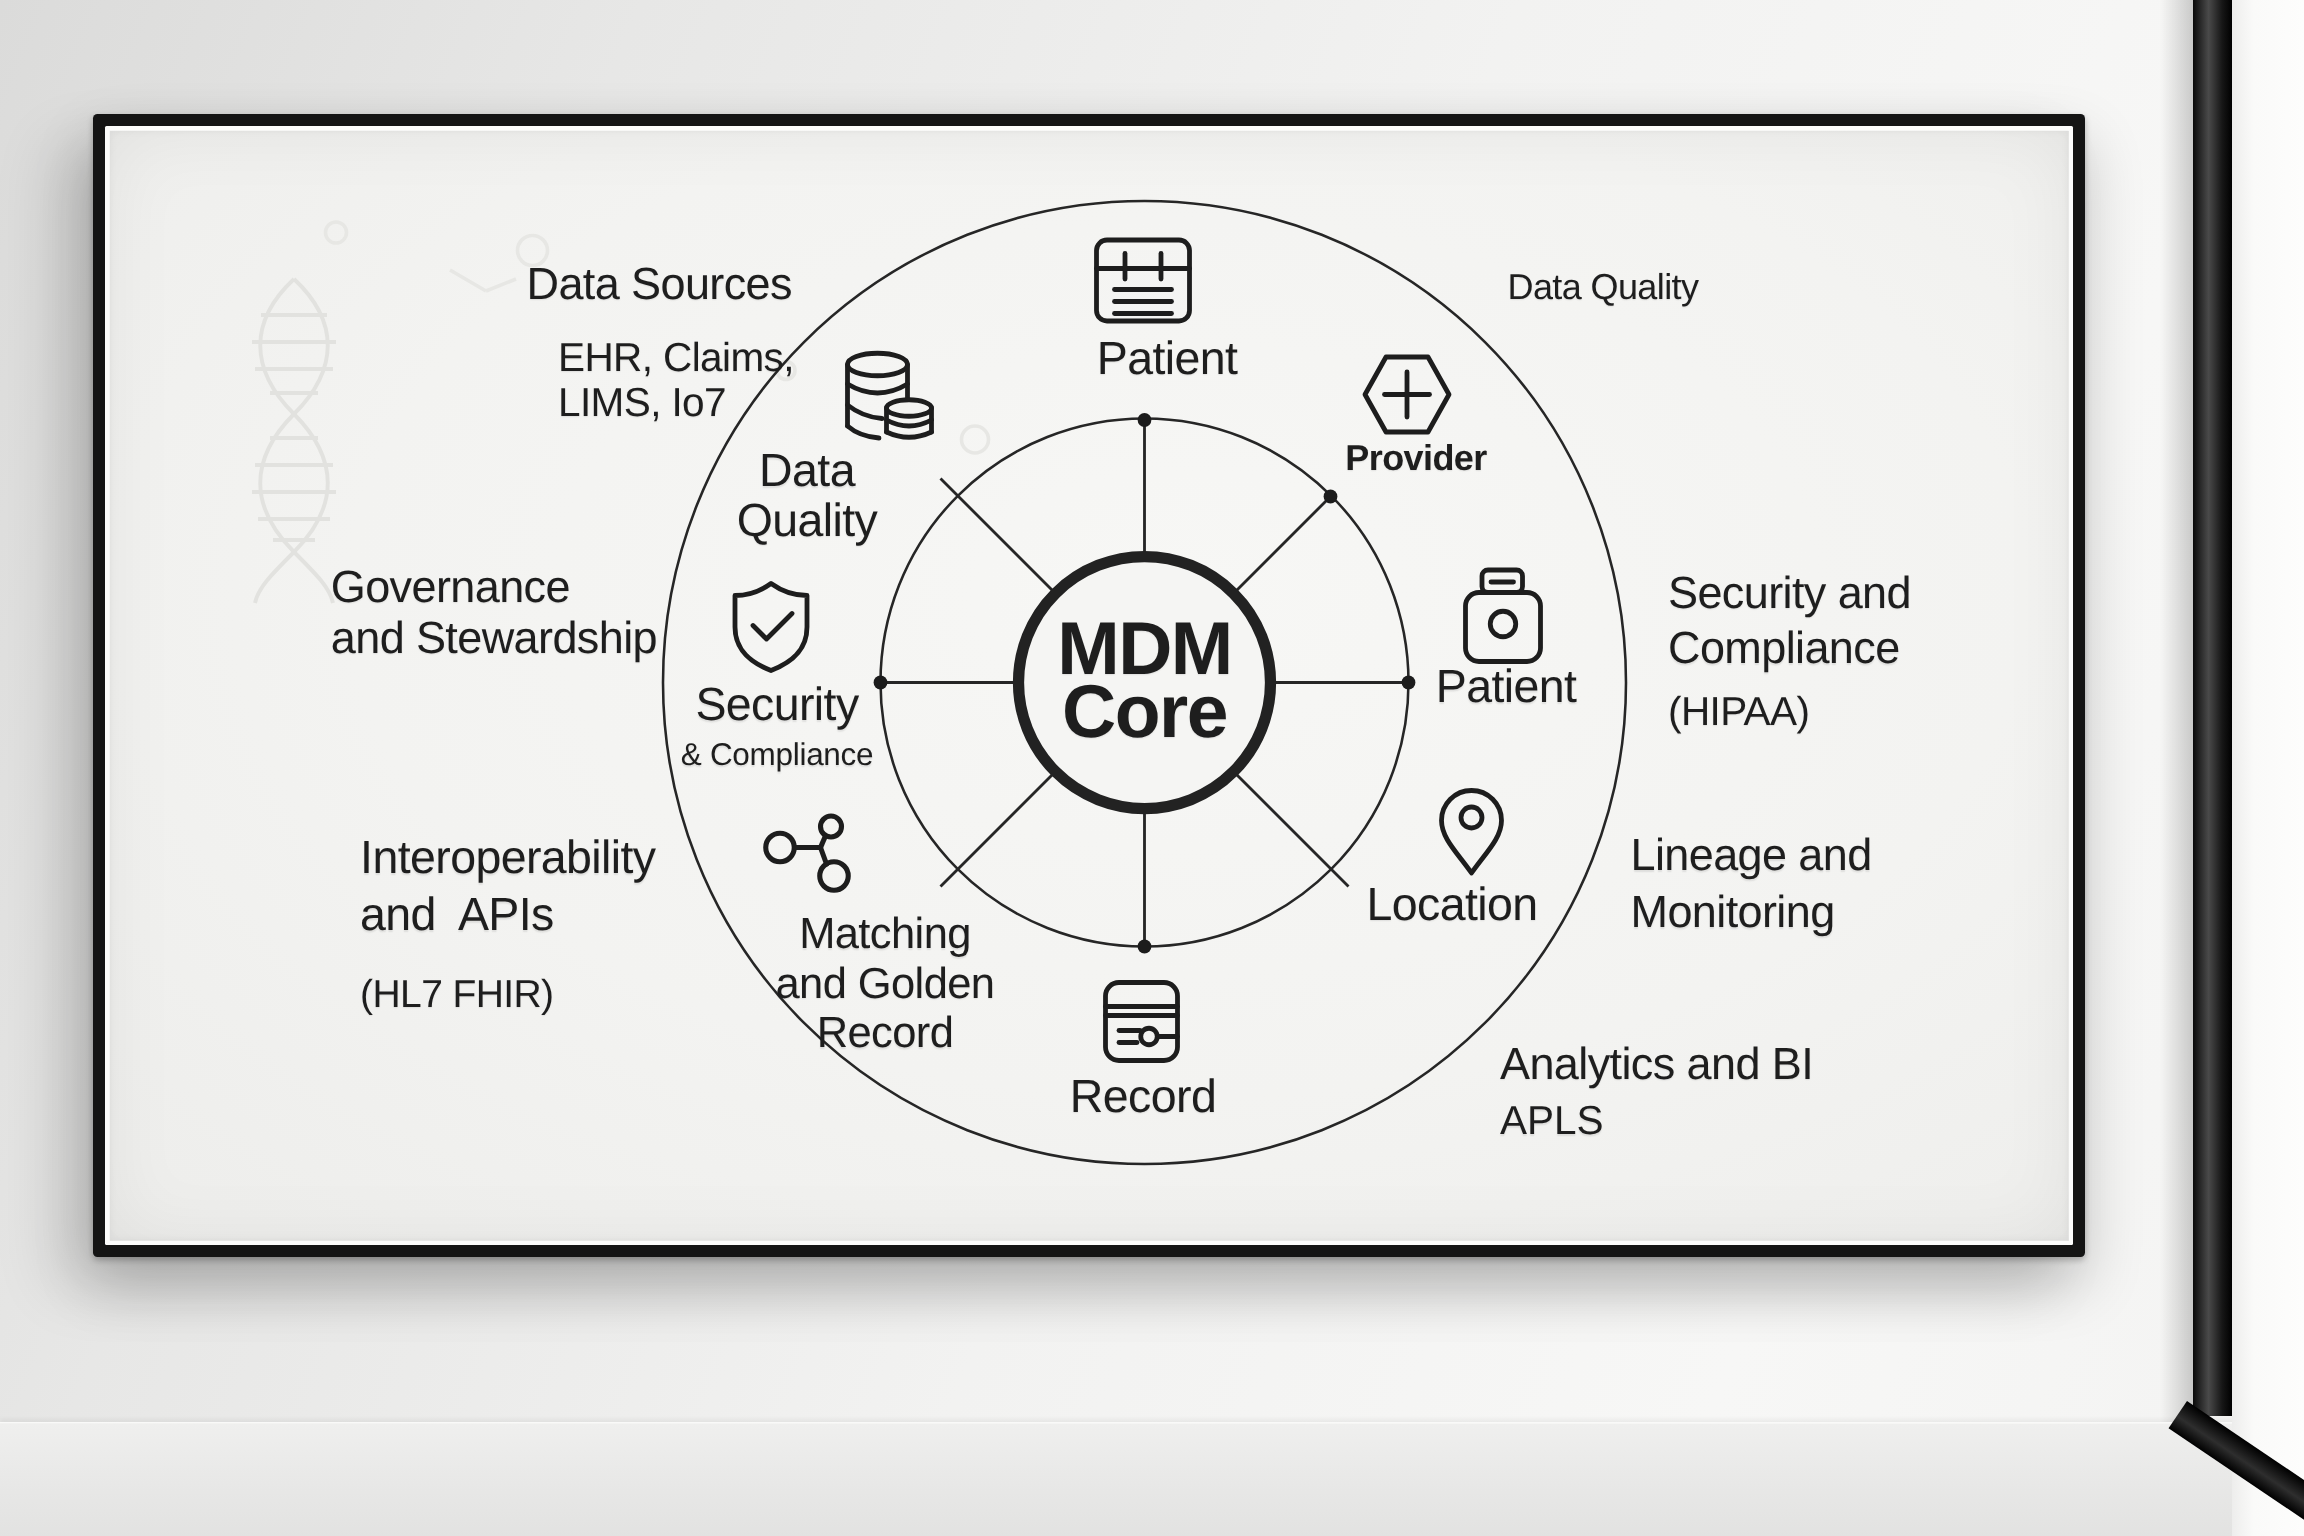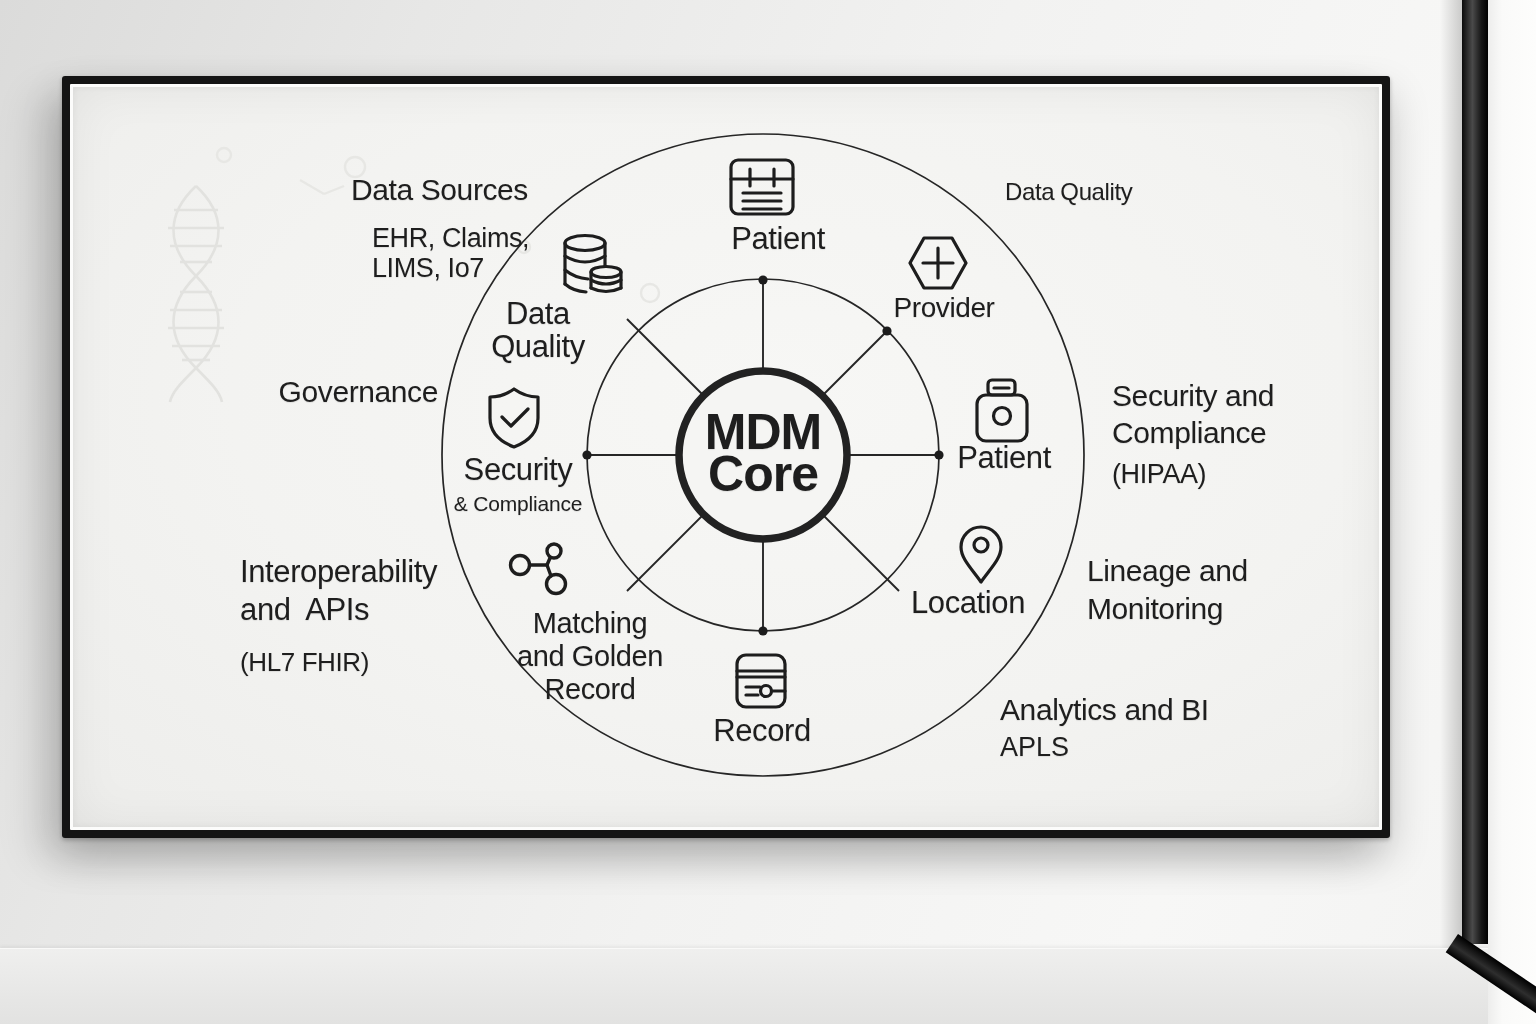--- a/index.html
+++ b/index.html
@@ -32,21 +32,21 @@
     box-shadow:inset 0 0 50px rgba(0,0,0,0.06),inset 0 0 6px rgba(0,0,0,0.06);}
   
   .diagram-svg{position:absolute;left:0;top:0;width:1536px;height:1024px;pointer-events:none;}
   
   .lbl{position:absolute;white-space:nowrap;letter-spacing:-0.4px;line-height:1.08;
        text-shadow:0 1px 1px rgba(40,40,40,0.10);}
   .center-x{transform:translateX(-50%);text-align:center;}
   .right-al{text-align:left;}
   .lbl-core{left:763px;top:411px;font-size:50px;font-weight:bold;line-height:42px;letter-spacing:-1px;}
   .lbl-patient{left:762px;top:222px;font-size:31px;margin-left:16px;}
-  .lbl-provider{left:944px;top:293px;font-size:28px;}
+  .lbl-provider{left:944px;top:293px;font-size:24px;font-weight:bold;}
   .lbl-product{left:1004px;top:441px;font-size:31px;}
   .lbl-location{left:968px;top:586px;font-size:31px;}
   .lbl-consent{left:762px;top:714px;font-size:31px;}
   .lbl-matching{left:590px;top:607px;font-size:29px;line-height:33px;}
   .lbl-security{left:518px;top:453px;font-size:31px;}
   .lbl-security .sub{font-size:21px;margin-top:7px;letter-spacing:-0.2px;}
   .lbl-dq-inner{left:538px;top:297px;font-size:31px;line-height:33px;}
   .lbl-datasources{left:351px;top:174px;font-size:30px;}
   .lbl-datasources-sub{left:372px;top:223px;font-size:27px;line-height:30px;}
   .lbl-dq-outer{left:1005px;top:179px;font-size:24px;}
@@ -217,20 +217,21 @@
   <div class="lbl lbl-datasources">Data Sources</div>
   <div class="lbl lbl-datasources-sub">
     <div>EHR, Claims,</div>
     <div>LIMS, Io7</div>
   </div>
 
   <div class="lbl lbl-dq-outer">Data Quality</div>
 
   <div class="lbl lbl-governance right-al">
     <div>Governance</div>
+    <div>and Stewardship</div>
   </div>
 
   <div class="lbl lbl-seccomp">
     <div>Security and</div>
     <div>Compliance</div>
     <div class="sub">(HIPAA)</div>
   </div>
 
   <div class="lbl lbl-interop right-al">
     <div>Interoperability</div>

